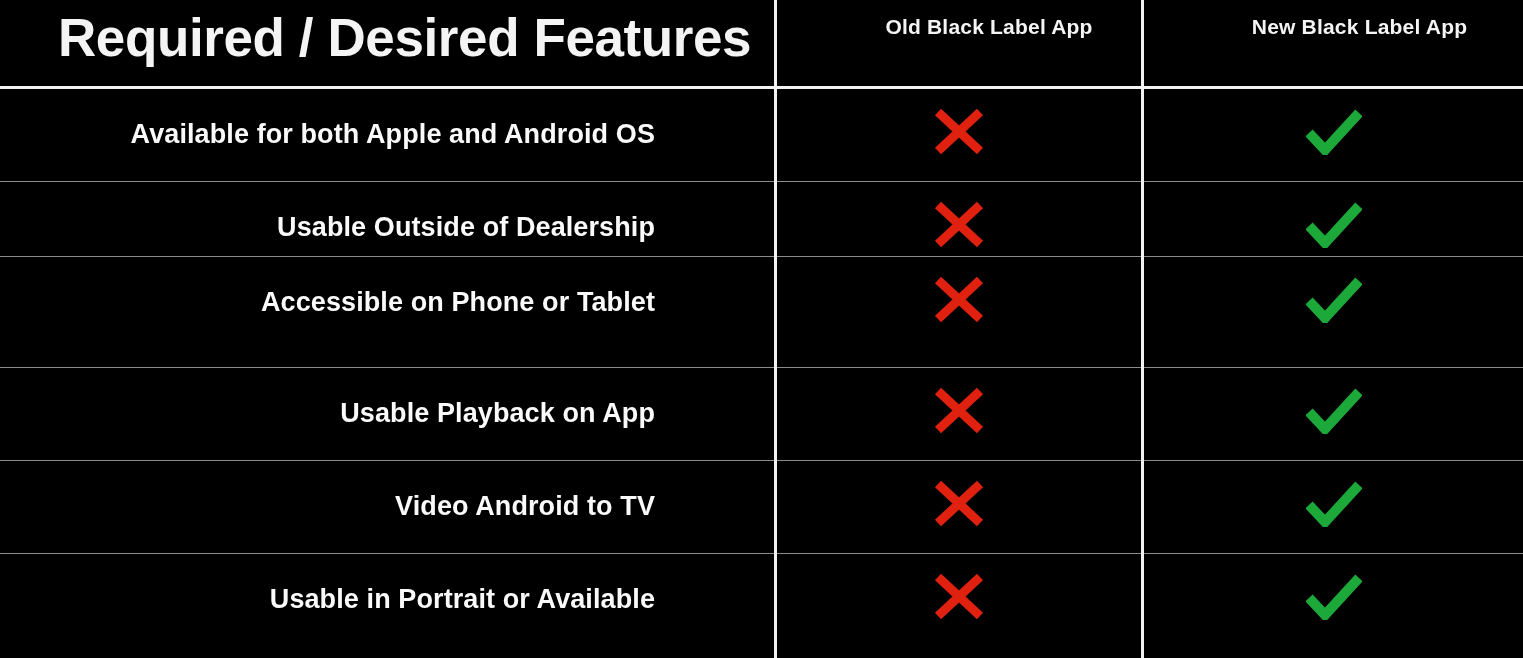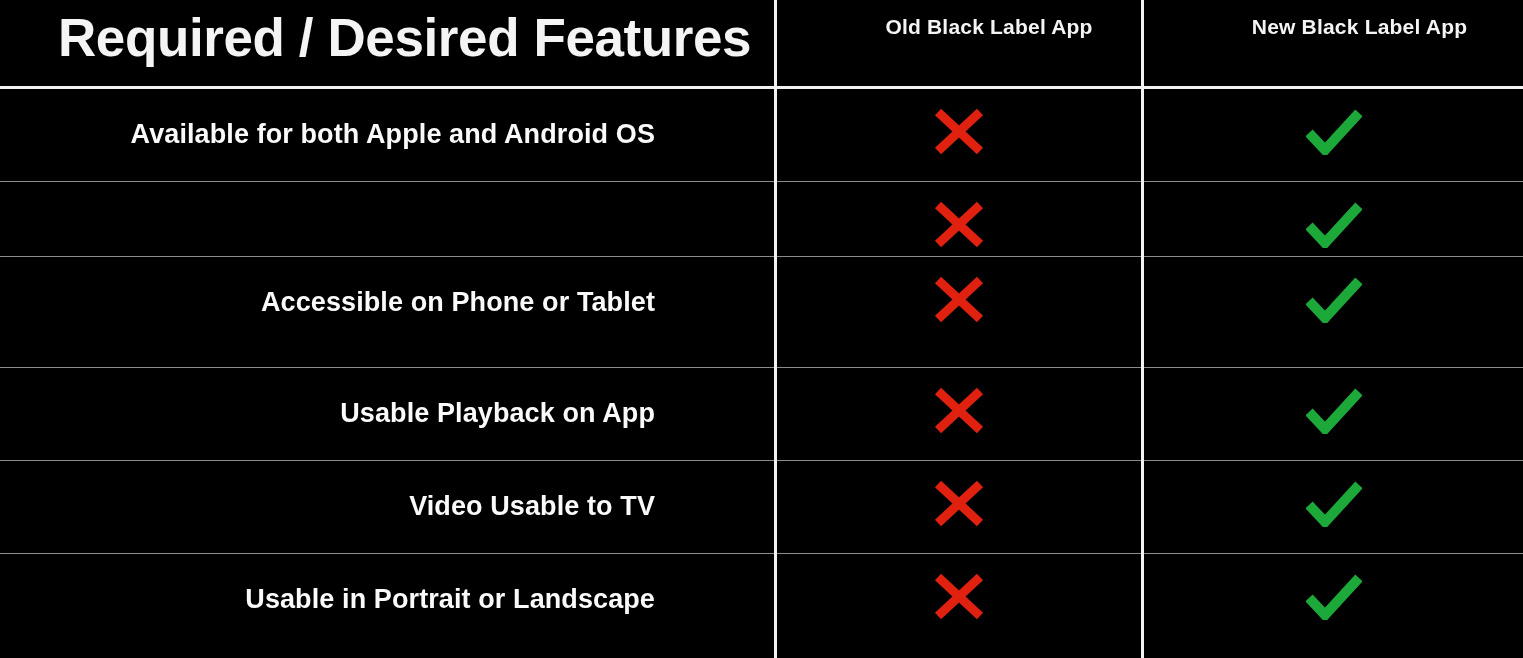--- a/index.html
+++ b/index.html
@@ -163,20 +163,23 @@
         <div class="mark-cell new">
           <span>
             <svg class="mark-icon check" viewBox="0 0 56 46" xmlns="http://www.w3.org/2000/svg">
               <polyline points="3,24 19,41 53,4" fill="none" stroke="#1da939" stroke-width="10" stroke-linecap="butt" stroke-linejoin="miter"></polyline>
             </svg>
           </span>
         </div>
       </div>
       <div class="row" style="top: 181px;">
         <div class="row-sep"></div>
+        <div class="feature-cell">
+          <span class="feature-label">Usable Outside of Dealership</span>
+        </div>
         <div class="mark-cell old">
           <span>
             <svg class="mark-icon cross" viewBox="0 0 50 47" xmlns="http://www.w3.org/2000/svg">
               <line x1="4" y1="4" x2="46" y2="43" stroke="#e0210f" stroke-width="9"></line>
               <line x1="46" y1="4" x2="4" y2="43" stroke="#e0210f" stroke-width="9"></line>
             </svg>
           </span>
         </div>
         <div class="mark-cell new">
           <span>
@@ -224,42 +227,42 @@
           <span>
             <svg class="mark-icon check" viewBox="0 0 56 46" xmlns="http://www.w3.org/2000/svg">
               <polyline points="3,24 19,41 53,4" fill="none" stroke="#1da939" stroke-width="10" stroke-linecap="butt" stroke-linejoin="miter"></polyline>
             </svg>
           </span>
         </div>
       </div>
       <div class="row" style="top: 460px;">
         <div class="row-sep"></div>
         <div class="feature-cell">
-          <span class="feature-label">Video Usable to TV</span>
+          <span class="feature-label">Video Android to TV</span>
         </div>
         <div class="mark-cell old">
           <span>
             <svg class="mark-icon cross" viewBox="0 0 50 47" xmlns="http://www.w3.org/2000/svg">
               <line x1="4" y1="4" x2="46" y2="43" stroke="#e0210f" stroke-width="9"></line>
               <line x1="46" y1="4" x2="4" y2="43" stroke="#e0210f" stroke-width="9"></line>
             </svg>
           </span>
         </div>
         <div class="mark-cell new">
           <span>
             <svg class="mark-icon check" viewBox="0 0 56 46" xmlns="http://www.w3.org/2000/svg">
               <polyline points="3,24 19,41 53,4" fill="none" stroke="#1da939" stroke-width="10" stroke-linecap="butt" stroke-linejoin="miter"></polyline>
             </svg>
           </span>
         </div>
       </div>
       <div class="row" style="top: 553px;">
         <div class="row-sep"></div>
         <div class="feature-cell">
-          <span class="feature-label">Usable in Portrait or Landscape</span>
+          <span class="feature-label">Usable in Portrait or Available</span>
         </div>
         <div class="mark-cell old">
           <span>
             <svg class="mark-icon cross" viewBox="0 0 50 47" xmlns="http://www.w3.org/2000/svg">
               <line x1="4" y1="4" x2="46" y2="43" stroke="#e0210f" stroke-width="9"></line>
               <line x1="46" y1="4" x2="4" y2="43" stroke="#e0210f" stroke-width="9"></line>
             </svg>
           </span>
         </div>
         <div class="mark-cell new">

